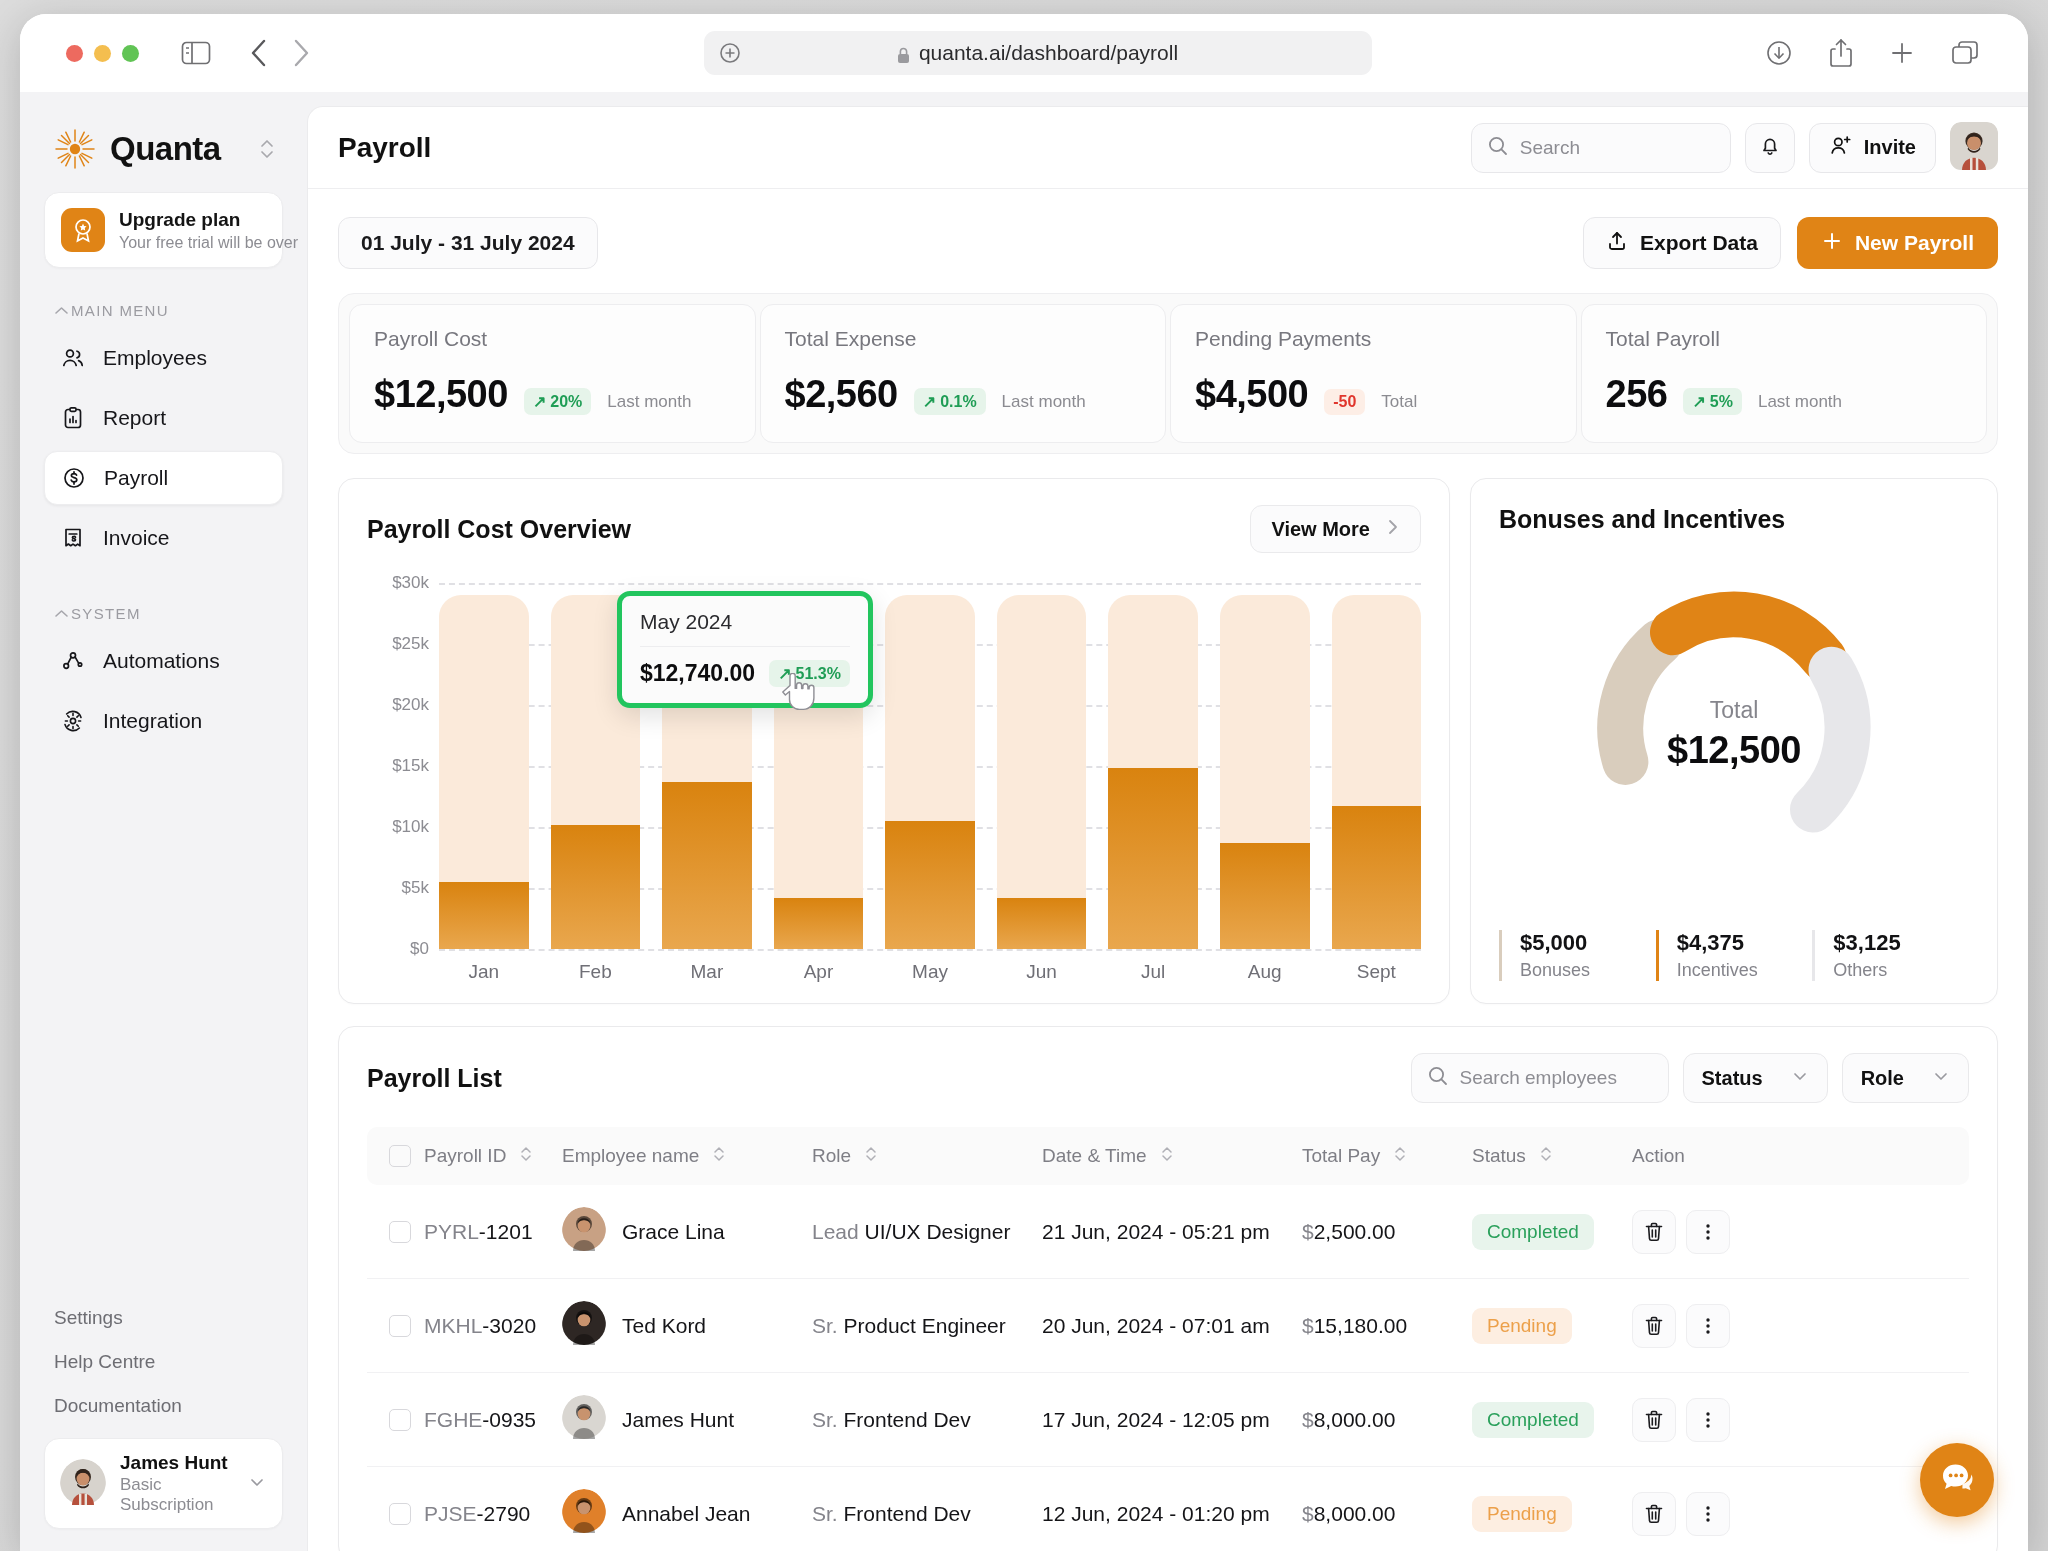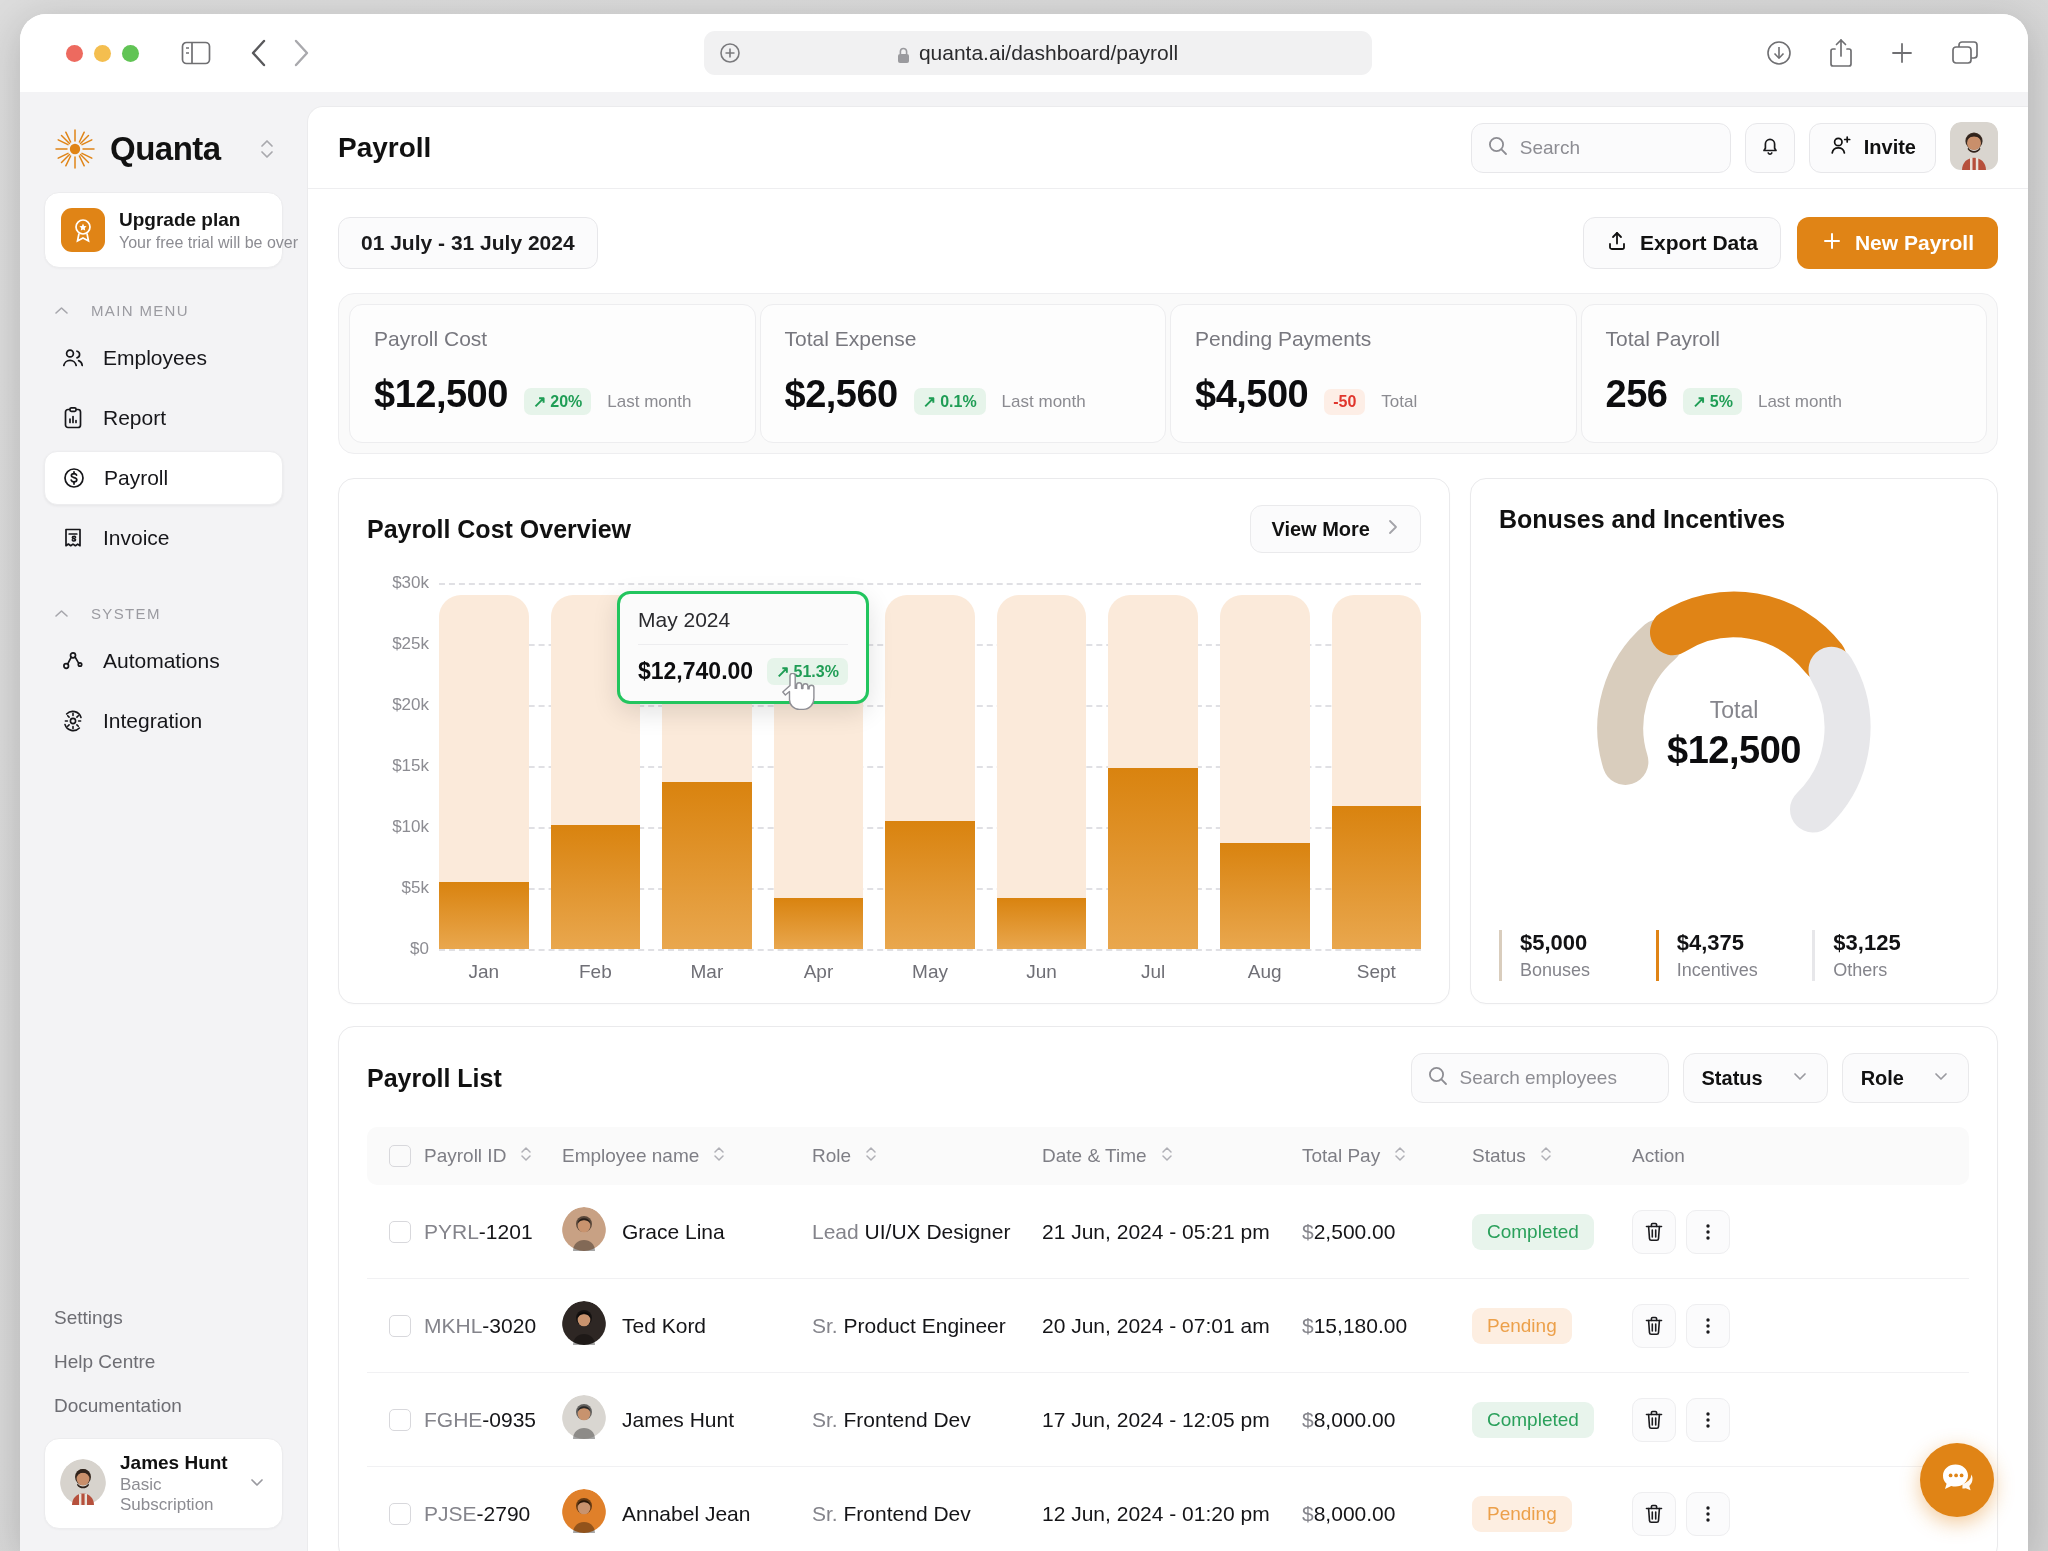--- a/index.html
+++ b/index.html
@@ -67,21 +67,21 @@
     padding: 15px 16px; display: flex; gap: 14px; align-items: center;
     box-shadow: 0 1px 2px rgba(0,0,0,.03);
   }
   .upgrade-icon {
     width: 44px; height: 44px; border-radius: 11px; background: #e08416;
     display: flex; align-items: center; justify-content: center; flex: 0 0 44px;
   }
   .upgrade-title { font-size: 19px; font-weight: 700; color: #141414; }
   .upgrade-sub { font-size: 16px; color: #8c8c92; margin-top: 3px; white-space: nowrap;}
   .nav-section-label {
-    display: flex; align-items: center; gap: 22px;
+    display: flex; align-items: center; gap: 2px;
     font-size: 15px; letter-spacing: .09em; color: #9b9ba1; font-weight: 500;
     padding: 34px 8px 12px 10px;
   }
   .nav-item {
     display: flex; align-items: center; gap: 17px;
     padding: 0 16px; height: 54px; border-radius: 13px;
     font-size: 21px; color: #16161a; cursor: pointer; margin-bottom: 6px;
   }
   .nav-item.active { background: #fff; box-shadow: 0 1px 3px rgba(0,0,0,.06); border:1px solid #ededef;}
   .nav-item .ico { width: 26px; height:26px; display:flex; align-items:center; justify-content:center; flex:0 0 26px;}
@@ -191,21 +191,21 @@
     background: #fbeada; border-radius: 22px 22px 0 0;
   }
   .barfill {
     position: absolute; bottom: 0; left: 0; right: 0;
     background: linear-gradient(180deg, #d9830f 0%, #e9a74e 100%);
   }
   .xlabels { position: absolute; left: 72px; right: 0; bottom: 0; display: flex; gap: 22px; justify-content: space-between; }
   .xlab { flex: 1; text-align: center; font-size: 19px; color: #6f6f76; }
 
   .tooltip {
-    position: absolute; z-index: 20; background: #fbfbfb; border: 3px solid #22c55e;
+    position: absolute; z-index: 20; background: #fbfbfb; border: 5px solid #22c55e;
     border-radius: 13px; box-shadow: 0 8px 26px rgba(0,0,0,.12); padding: 14px 18px 16px 18px;
     min-width: 200px;
   }
   .tt-title { font-size: 21px; color: #2a2a2e; padding-bottom: 12px; border-bottom: 1px solid #ededef;}
   .tt-row { display: flex; align-items: center; gap: 14px; margin-top: 13px; }
   .tt-val { font-size: 23px; font-weight: 600; color: #0d0d0f; }
   .cursor-hand { position: absolute; z-index: 21; }
 
   .donut-card { width: 528px; flex: 0 0 528px; padding: 26px 28px 22px 28px; display: flex; flex-direction: column;}
   .donut-title { font-size: 25px; font-weight: 600; color: #111; }

